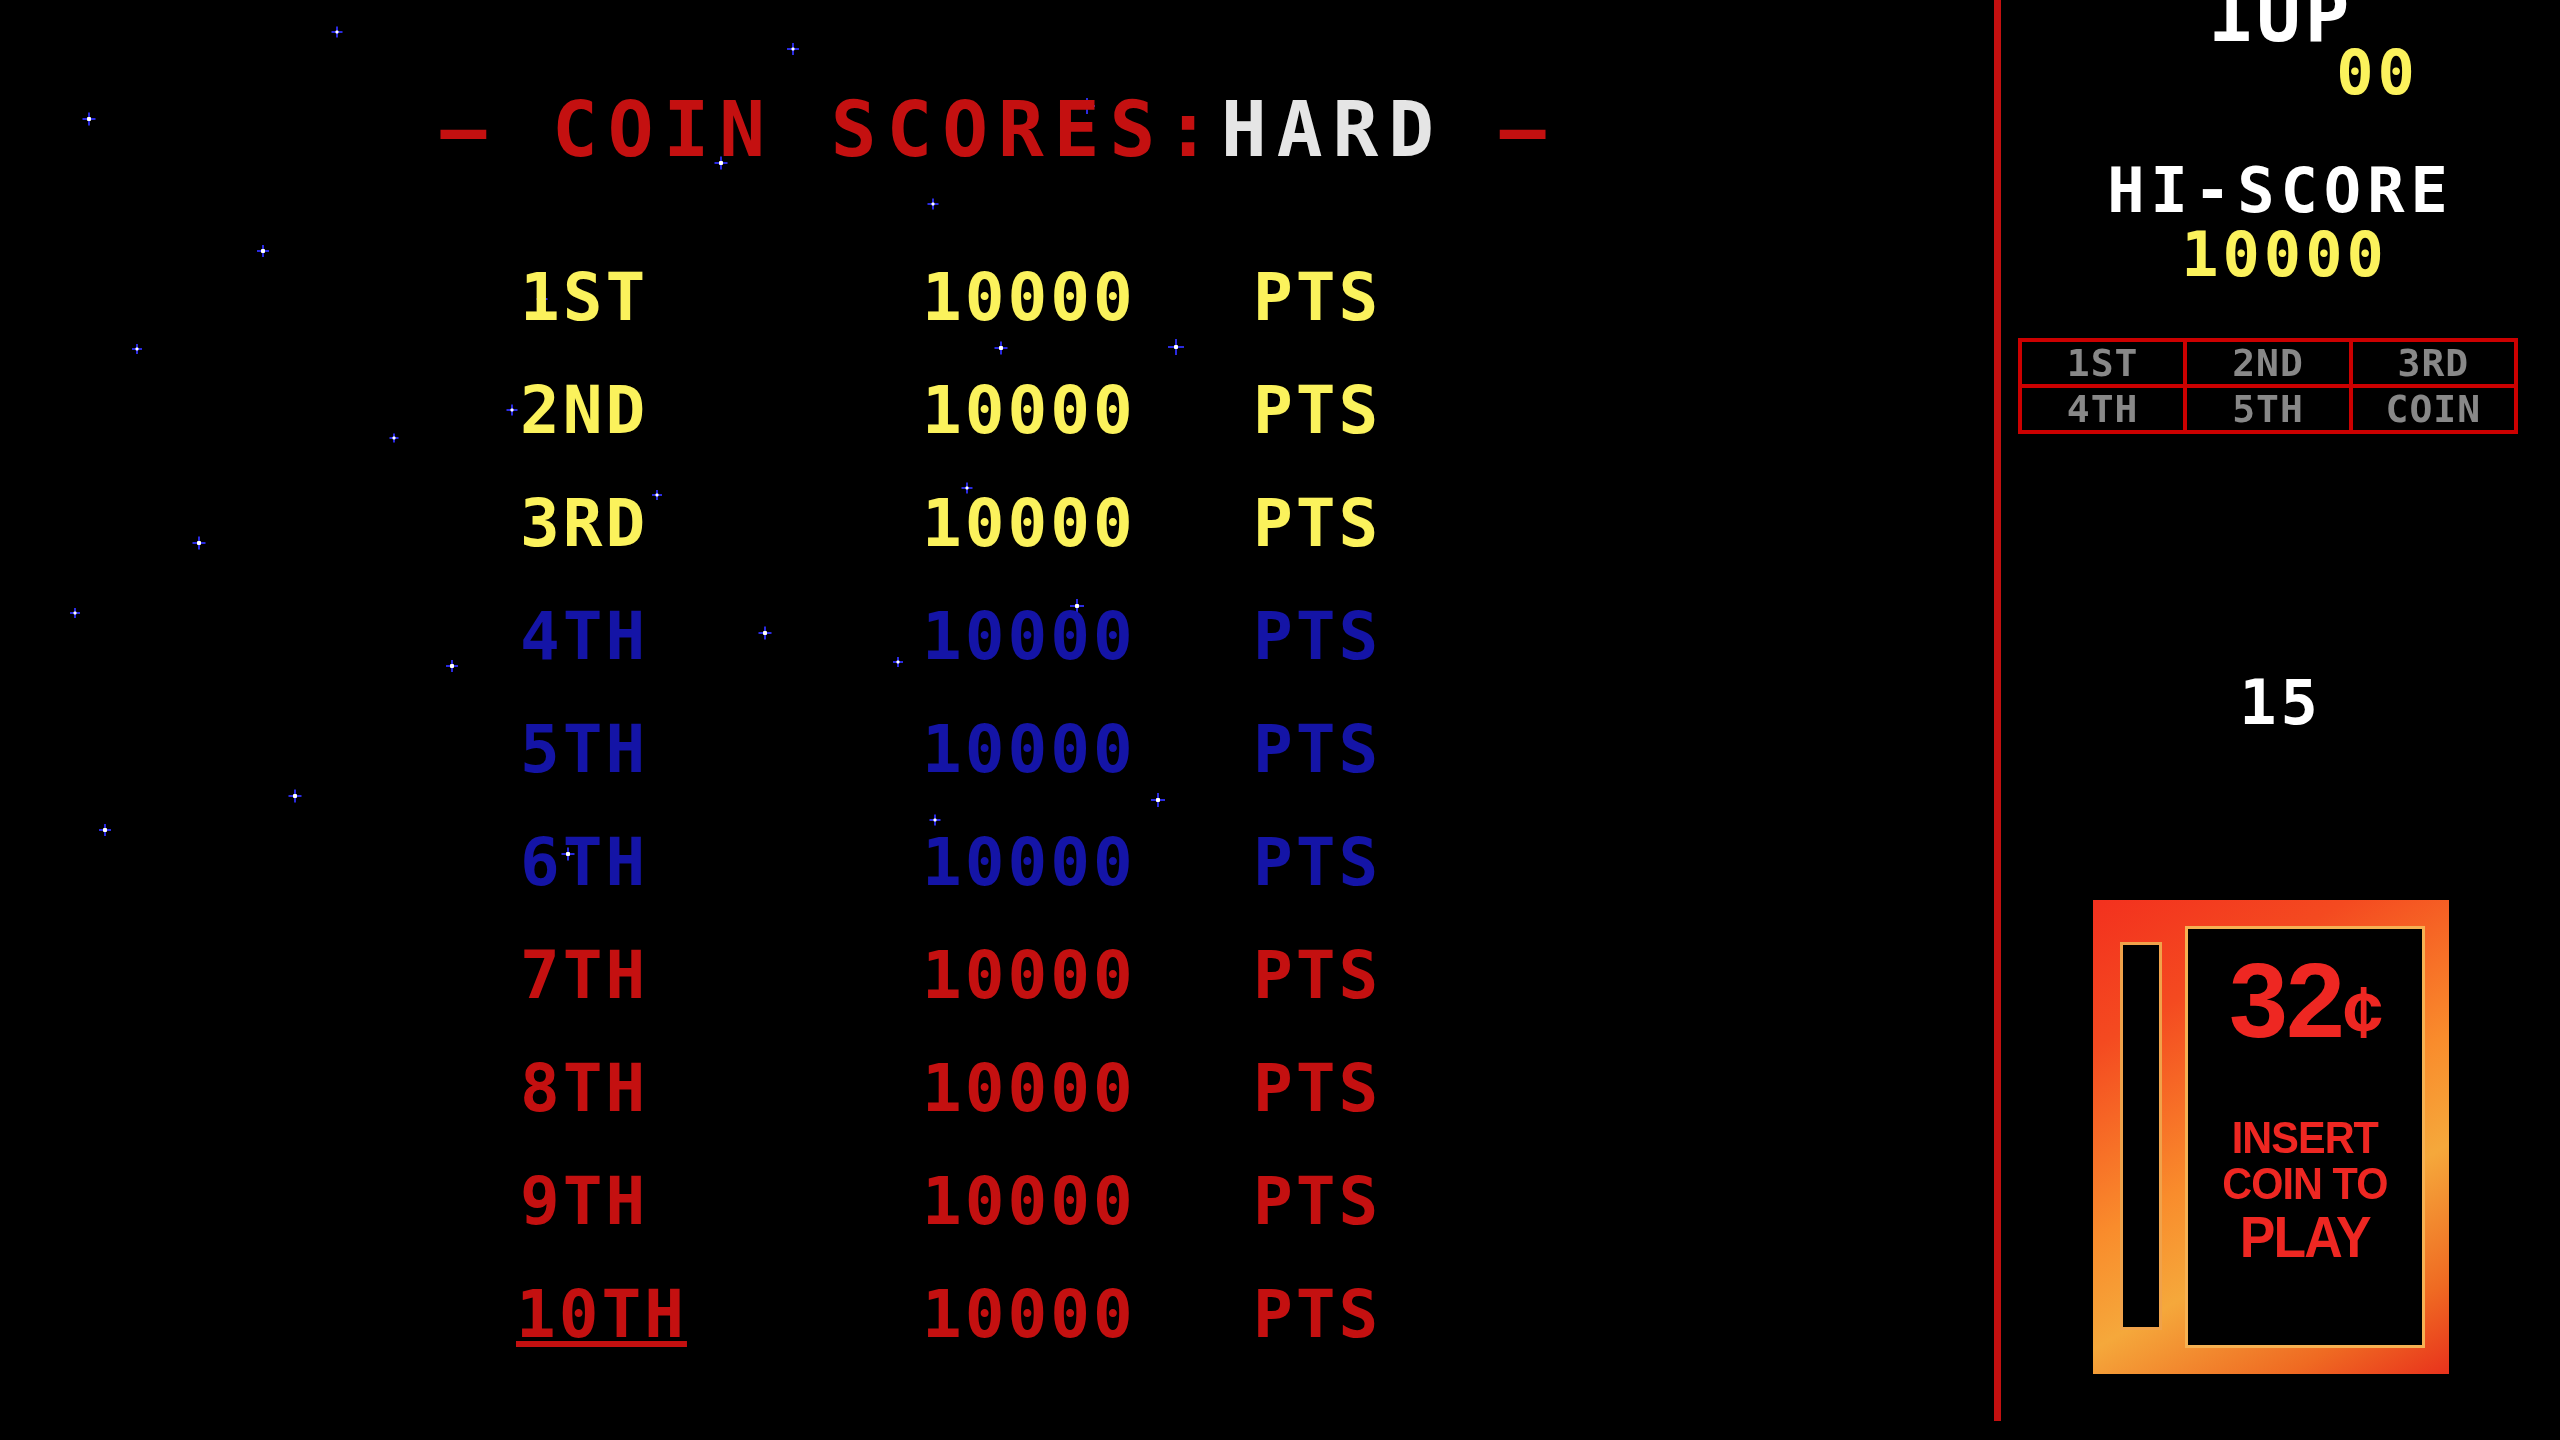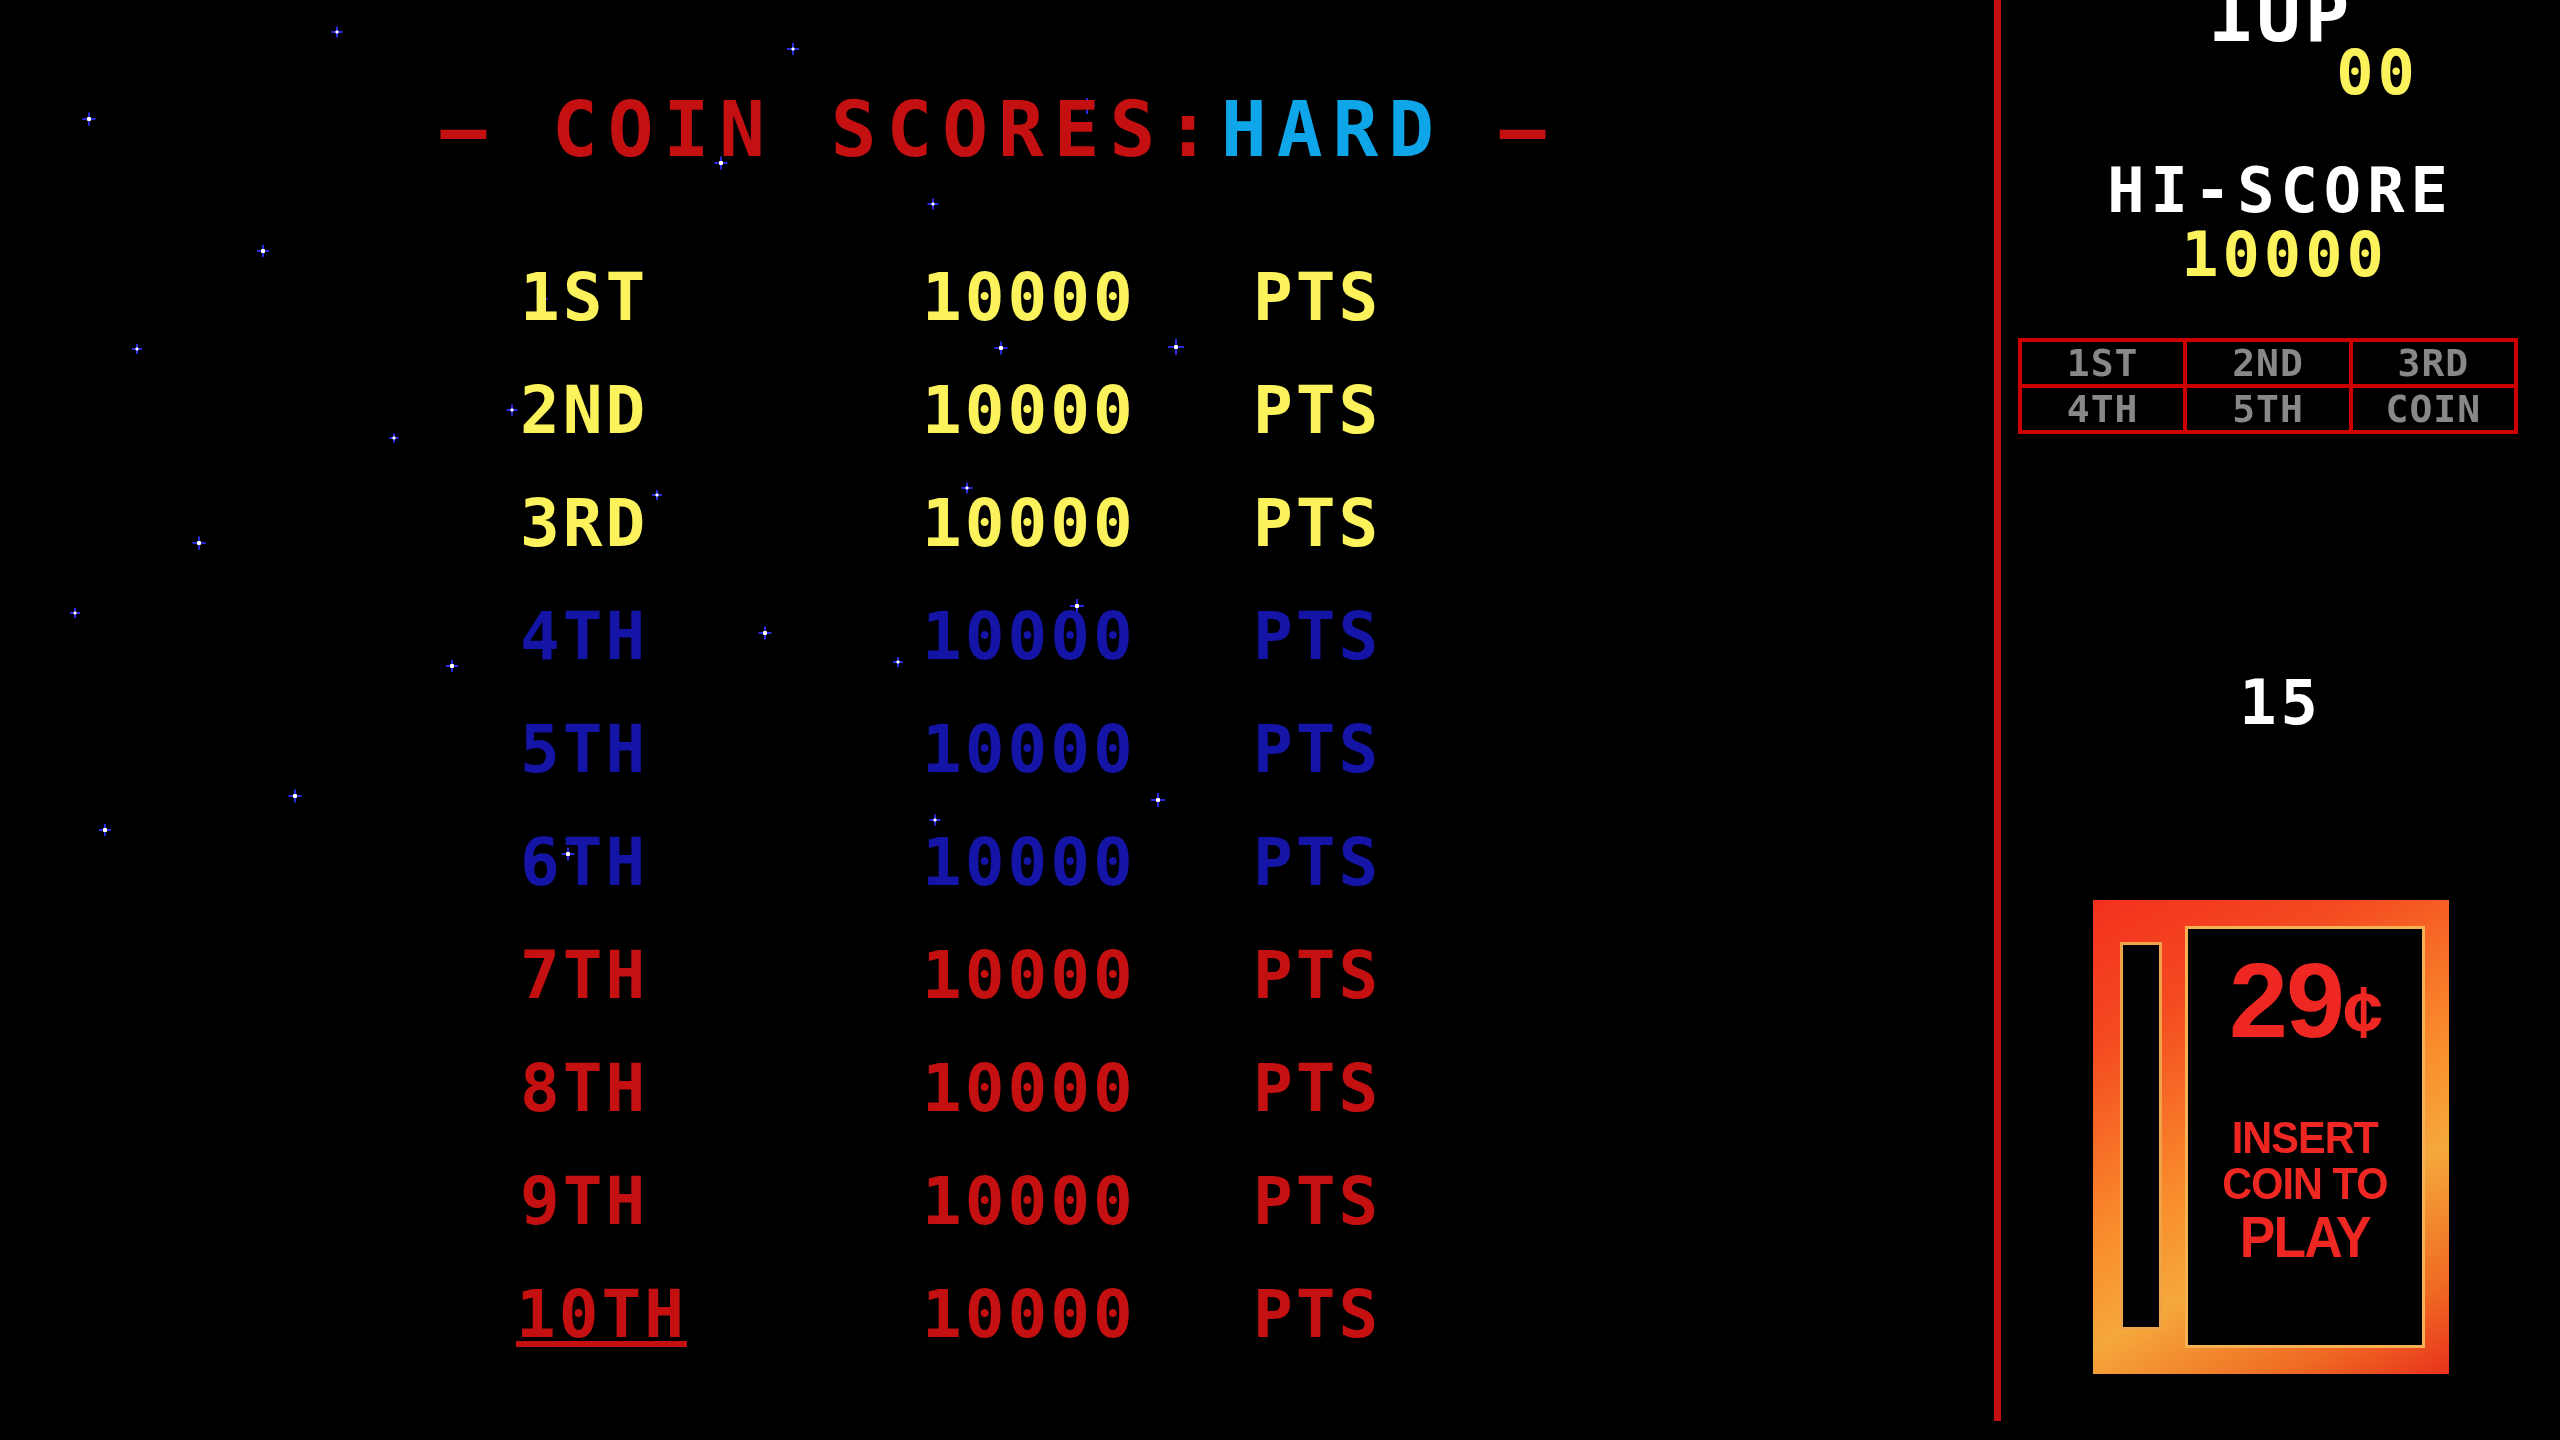--- a/index.html
+++ b/index.html
@@ -25,21 +25,21 @@
   #main{position:absolute;left:0;top:0;width:1996px;height:1440px;}
 
   #title{
     position:absolute;top:92px;left:0;width:1996px;
     text-align:center;white-space:nowrap;
     font-size:76px;font-weight:bold;letter-spacing:10px;
     line-height:1;
   }
   #title .dash{color:#c41010;}
   #title .ttl{color:#c41010;}
-  #title .mode{color:#0ea5e9;}
+  #title .mode{color:#e5e5e5;}
 
   #rows{position:absolute;top:265px;left:0;width:1996px;}
   .row{
     position:relative;height:113px;white-space:nowrap;
     font-size:66px;font-weight:bold;letter-spacing:3px;line-height:1;
   }
   .row .rank{position:absolute;left:520px;top:0;}
   .row .rank.wide{left:516px;text-decoration:underline;}
   .row .score{position:absolute;left:922px;top:0;}
   .row .pts{position:absolute;left:1253px;top:0;}
@@ -343,21 +343,21 @@
       <div class="cell">2ND</div>
       <div class="cell">3RD</div>
       <div class="cell">4TH</div>
       <div class="cell">5TH</div>
       <div class="cell">COIN</div>
     </div>
 
   <div id="coin">
     <div class="slot"></div>
     <div class="panel">
-      <div class="price"><span>29</span><span class="cents">¢</span></div>
+      <div class="price"><span>32</span><span class="cents">¢</span></div>
       <div class="cta">
         <div>INSERT</div>
         <div>COIN TO</div>
         <div class="big">PLAY</div>
       </div>
     </div>
   </div>
 
 </div>
 

